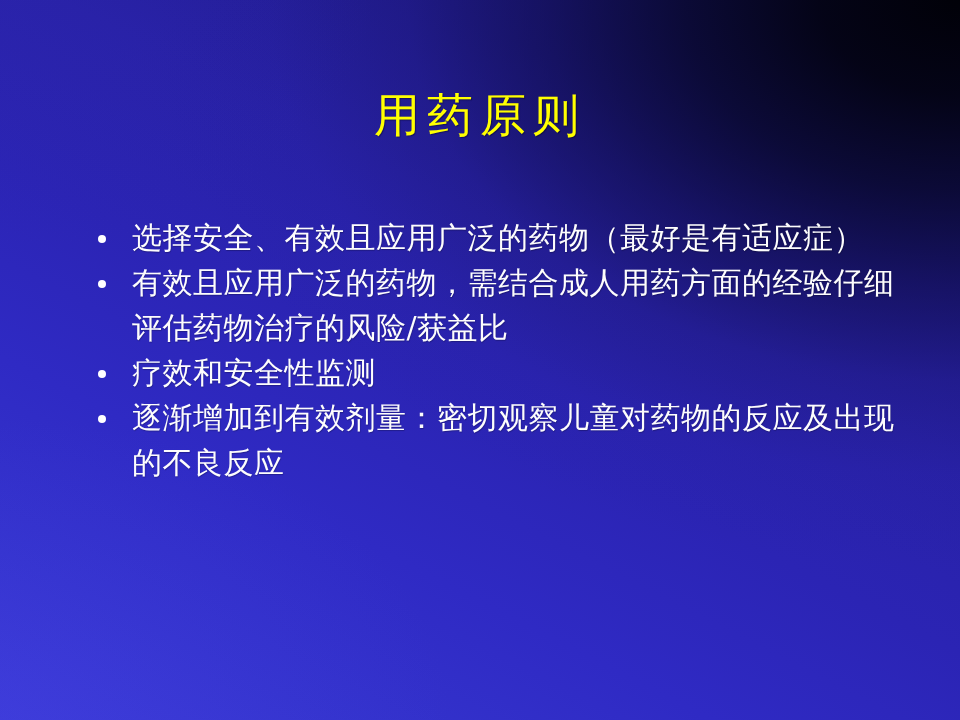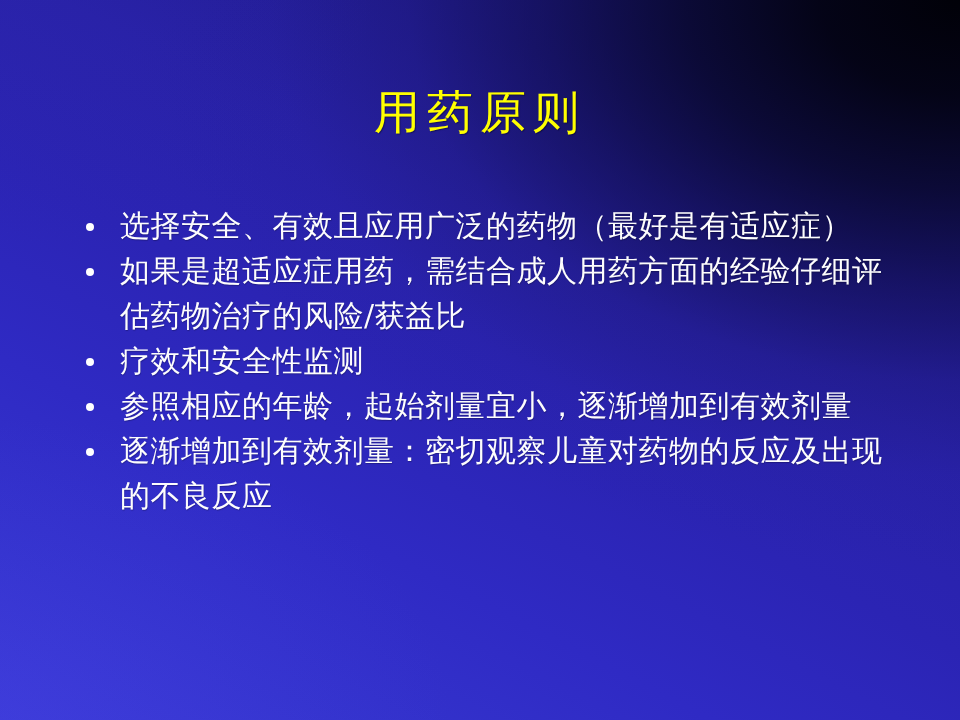--- a/index.html
+++ b/index.html
@@ -43,36 +43,36 @@
       radial-gradient(60% 55% at 0% 0%, rgba(46,40,178,0.22) 0%, rgba(46,40,178,0.0) 65%);
   }
 
   .slide-title {
     position: absolute;
     top: 92px;
     left: 0;
     width: 960px;
     text-align: center;
     color: #ffff00;
-    font-family: Liberation Mono, monospace;
+    font-family: Liberation Serif, serif;
     font-size: 46px;
     font-weight: 400;
     letter-spacing: 7px;
     line-height: 1.05;
     text-shadow: 1px 1px 1px rgba(0,0,0,0.35);
     z-index: 3;
   }
 
   .bullet-list {
     position: absolute;
     top: 203px;
     left: 78px;
     width: 820px;
     z-index: 3;
-    margin: 0;
+    margin: 12px;
     padding: 0;
     list-style: none;
   }
 
   .bullet-item {
     position: relative;
     display: block;
     color: #fdfdfd;
     font-family: "DejaVu Serif", serif;
     font-size: 30px;
@@ -107,32 +107,28 @@
 
   <ul class="bullet-list">
 
     <li class="bullet-item">
       <span class="bullet-dot"></span>
       <span class="bullet-text">选择安全、有效且应用广泛的药物（最好是有适应症）</span>
     </li>
 
     <li class="bullet-item">
       <span class="bullet-dot"></span>
-      <span class="bullet-text">如果是超适应症用药，需结合成人用药方面的经验仔细评估药物治疗的风险/获益比</span>
+      <span class="bullet-text">有效且应用广泛的药物，需结合成人用药方面的经验仔细评估药物治疗的风险/获益比</span>
     </li>
 
     <li class="bullet-item">
       <span class="bullet-dot"></span>
       <span class="bullet-text">疗效和安全性监测</span>
     </li>
 
-    <li class="bullet-item">
-      <span class="bullet-dot"></span>
-      <span class="bullet-text">参照相应的年龄，起始剂量宜小，逐渐增加到有效剂量</span>
-    </li>
 
     <li class="bullet-item">
       <span class="bullet-dot"></span>
       <span class="bullet-text">逐渐增加到有效剂量：密切观察儿童对药物的反应及出现的不良反应</span>
     </li>
 
   </ul>
 
 </div>
 

